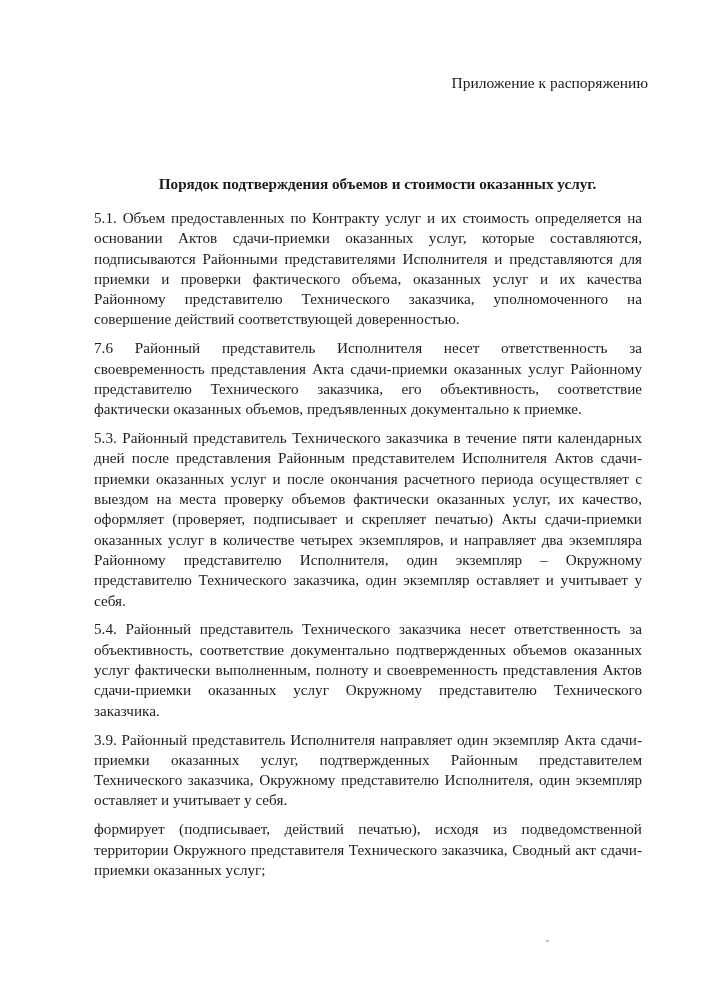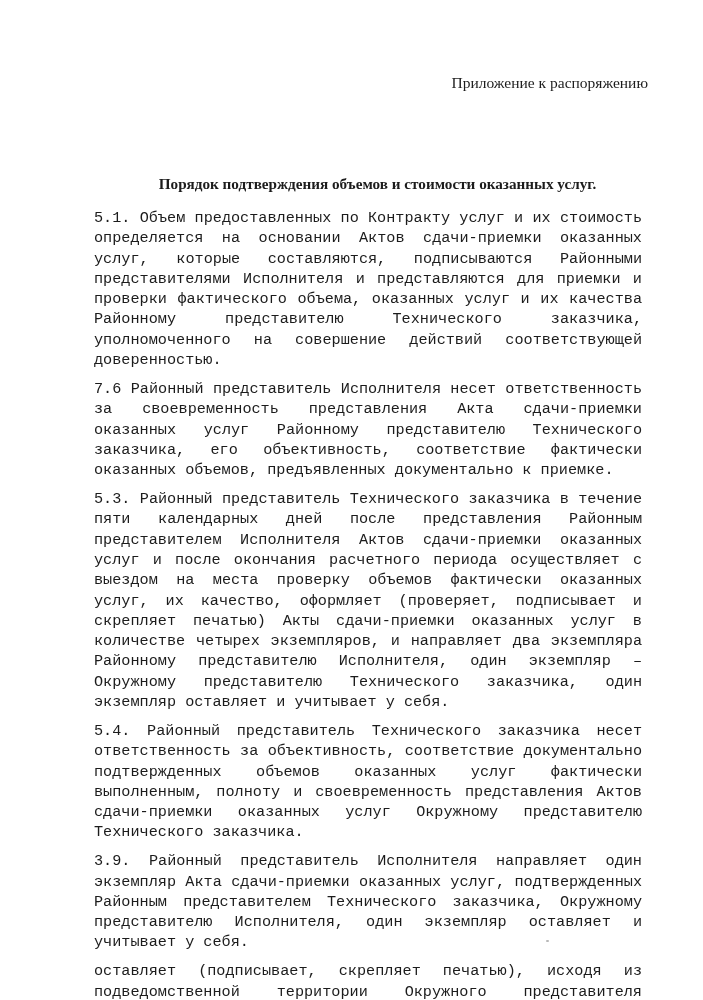--- a/index.html
+++ b/index.html
@@ -45,21 +45,20 @@
       left: 94px;
       width: 548px;
       top: 208px;
       font-size: 15.2px;
       line-height: 20.3px;
       text-align: justify;
     }
     .para {
       margin: 0 0 8.6px 0;
       text-align: justify;
-      font-family: Liberation Mono, monospace;
     }
     .specks {
       position: absolute;
       left: 546px; top: 940px;
       width: 3px; height: 2px;
       background: #b8b8b8;
       border-radius: 1px;
     }
   </style>
 </head>
@@ -72,18 +71,18 @@
   </div>
 
   <div class="title">Порядок подтверждения объемов и стоимости оказанных услуг.</div>
 
   <div class="body-text">
     <p class="para">5.1. Объем предоставленных по Контракту услуг и их стоимость определяется на основании Актов сдачи-приемки оказанных услуг, которые составляются, подписываются Районными представителями Исполнителя и представляются для приемки и проверки фактического объема, оказанных услуг и их качества Районному представителю Технического заказчика, уполномоченного на совершение действий соответствующей доверенностью.</p>
     <p class="para">7.6 Районный представитель Исполнителя несет ответственность за своевременность представления Акта сдачи-приемки оказанных услуг Районному представителю Технического заказчика, его объективность, соответствие фактически оказанных объемов, предъявленных документально к приемке.</p>
     <p class="para">5.3. Районный представитель Технического заказчика в течение пяти календарных дней после представления  Районным представителем Исполнителя Актов сдачи-приемки оказанных услуг и после окончания расчетного периода осуществляет с выездом на места проверку объемов фактически оказанных услуг, их качество, оформляет (проверяет, подписывает и скрепляет печатью) Акты сдачи-приемки оказанных услуг в количестве четырех экземпляров, и направляет два экземпляра Районному представителю Исполнителя, один экземпляр – Окружному представителю Технического заказчика, один экземпляр оставляет и учитывает у себя.</p>
     <p class="para">5.4. Районный представитель Технического заказчика несет ответственность за объективность, соответствие документально подтвержденных объемов оказанных услуг фактически выполненным, полноту и своевременность представления Актов сдачи-приемки оказанных услуг Окружному представителю Технического заказчика.</p>
     <p class="para">3.9. Районный представитель Исполнителя направляет один экземпляр Акта сдачи-приемки оказанных услуг, подтвержденных  Районным представителем Технического заказчика, Окружному представителю Исполнителя, один экземпляр оставляет и учитывает у себя.</p>
-    <p class="para">оставляет (подписывает, скрепляет печатью), исходя из подведомственной территории Окружного представителя Технического заказчика, Сводный акт сдачи-приемки оказанных услуг;</p>
+    <p class="para">формирует (подписывает, действий печатью), исходя из подведомственной территории Окружного представителя Технического заказчика, Сводный акт сдачи-приемки оказанных услуг;</p>
 
   </div>
 
   <div class="specks"></div>
 </div>
 
 </body></html>

